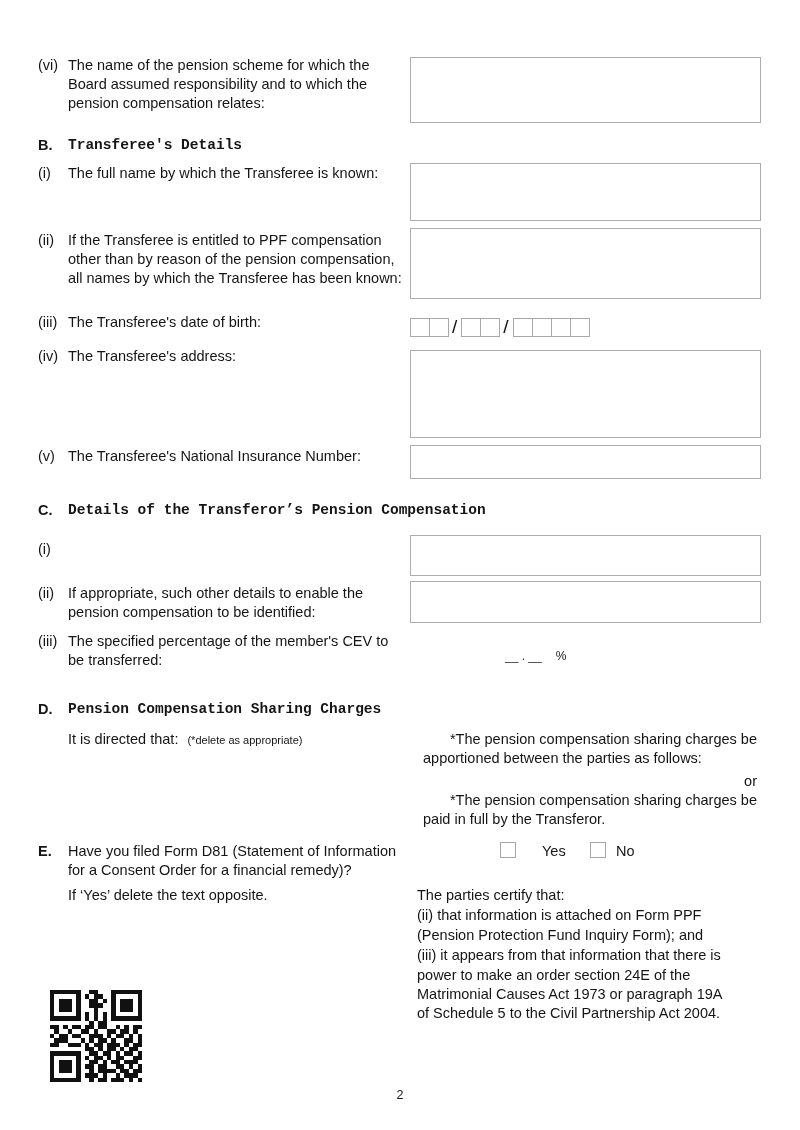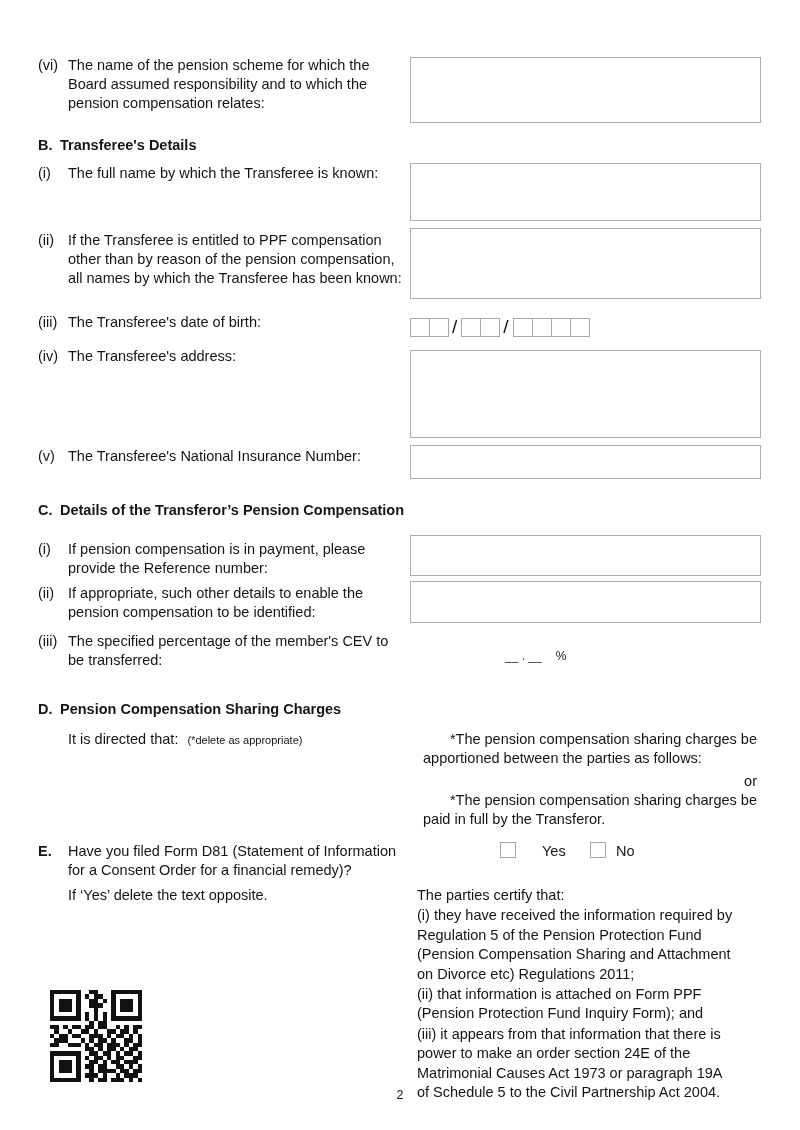--- a/index.html
+++ b/index.html
@@ -5,21 +5,21 @@
   html,body{margin:0;padding:0;background:#fff;}
   #page{
     position:relative;width:800px;height:1130px;background:#ffffff;
     font-family:"Liberation Sans","DejaVu Sans",sans-serif;
     font-size:14.5px;line-height:19px;color:#151515;overflow:hidden;
   }
   .abs{position:absolute;}
   .n{position:absolute;left:38px;}
   .lbl{position:absolute;left:68px;width:337px;}
   .hletter{position:absolute;left:38px;font-weight:bold;}
-  .htitle{position:absolute;left:60px;font-weight:bold;}
+  .htitle{position:absolute;left:68px;font-weight:bold;font-family:Liberation Mono, monospace;}
   .input-box{position:absolute;left:410px;width:351px;background:#fff;border:1px solid #adadad;box-sizing:border-box;}
   .dob{position:absolute;left:410px;display:flex;align-items:center;}
   .dob-group{display:flex;}
   .dob-cell{width:20px;height:19px;background:#fff;border:1px solid #a8a8a8;box-sizing:border-box;margin-right:-1px;}
   .dob-slash{font-size:19px;line-height:20px;margin:0 4px;color:#111;}
   .percent{position:absolute;left:505px;font-size:12px;color:#333;}
   .percent .sign{margin-left:14px;color:#151515;}
   .rtext{position:absolute;left:417px;width:340px;text-align:right;}
   .rtext2{position:absolute;left:423px;width:340px;}
   .small-note{font-size:11px;}
@@ -76,21 +76,20 @@
   <div class="input-box" style="top:350px;height:88px"></div>
 
   <span class="n" style="top:447px">(v)</span>
   <div class="lbl" style="top:447px">The Transferee's National Insurance Number:</div>
   <div class="input-box" style="top:445px;height:34px"></div>
 
   <span class="hletter" style="top:501px">C.</span>
   <span class="htitle" style="top:501px">Details of the Transferor’s Pension Compensation</span>
 
   <span class="n" style="top:540px">(i)</span>
-  <div class="lbl" style="top:540px">If pension compensation is in payment, please provide the Reference number:</div>
   <div class="input-box" style="top:535px;height:41px"></div>
 
   <span class="n" style="top:584px">(ii)</span>
   <div class="lbl" style="top:584px">If appropriate, such other details to enable the pension compensation to be identified:</div>
   <div class="input-box" style="top:581px;height:42px"></div>
 
   <span class="n" style="top:632px">(iii)</span>
   <div class="lbl" style="top:632px">The specified percentage of the member's CEV to be transferred:</div>
   <div class="percent" style="top:647px">
     <span>__ . __</span><span class="sign">%</span>
@@ -112,21 +111,20 @@
   <span class="hletter" style="top:842px">E.</span>
   <div class="lbl" style="top:842px">Have you filed Form D81 (Statement of Information for a Consent Order for a financial remedy)?</div>
   <span class="checkbox" style="left:500px;top:842px"></span>
   <span class="cb-label" style="left:542px;top:842px">Yes</span>
   <span class="checkbox" style="left:590px;top:842px"></span>
   <span class="cb-label" style="left:616px;top:842px">No</span>
   <div class="lbl" style="top:886px">If ‘Yes’ delete the text opposite.</div>
 
   <div class="certify" style="top:886px">
     <p>The parties certify that:</p>
-    <p>(i) they have received the information required by Regulation 5 of the Pension Protection Fund (Pension Compensation Sharing and Attachment on Divorce etc) Regulations 2011;</p>
     <p>(ii) that information is attached on Form PPF (Pension Protection Fund Inquiry Form); and</p>
     <p>(iii) it appears from that information that there is power to make an order section 24E of the Matrimonial Causes Act 1973 or paragraph 19A of Schedule 5 to the Civil Partnership Act 2004.</p>
   </div>
 
   <div class="qr"><svg viewBox="0 0 21 21" width="92" height="92" shape-rendering="crispEdges">
         <rect x="0" y="0" width="1" height="1" fill="#111"></rect>
         <rect x="1" y="0" width="1" height="1" fill="#111"></rect>
         <rect x="2" y="0" width="1" height="1" fill="#111"></rect>
         <rect x="3" y="0" width="1" height="1" fill="#111"></rect>
         <rect x="4" y="0" width="1" height="1" fill="#111"></rect>

